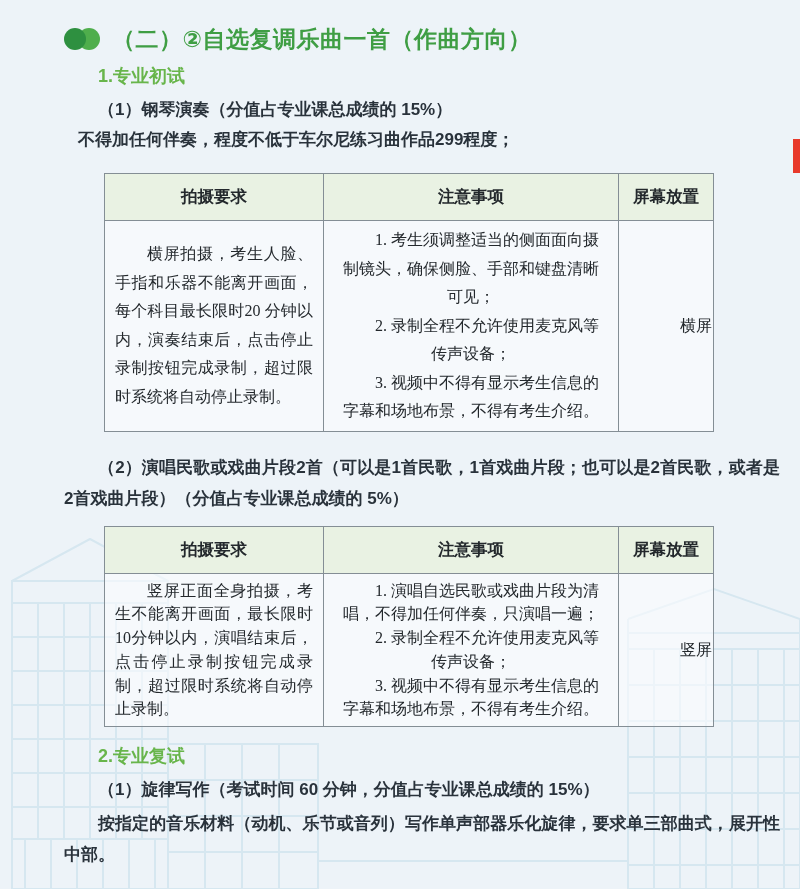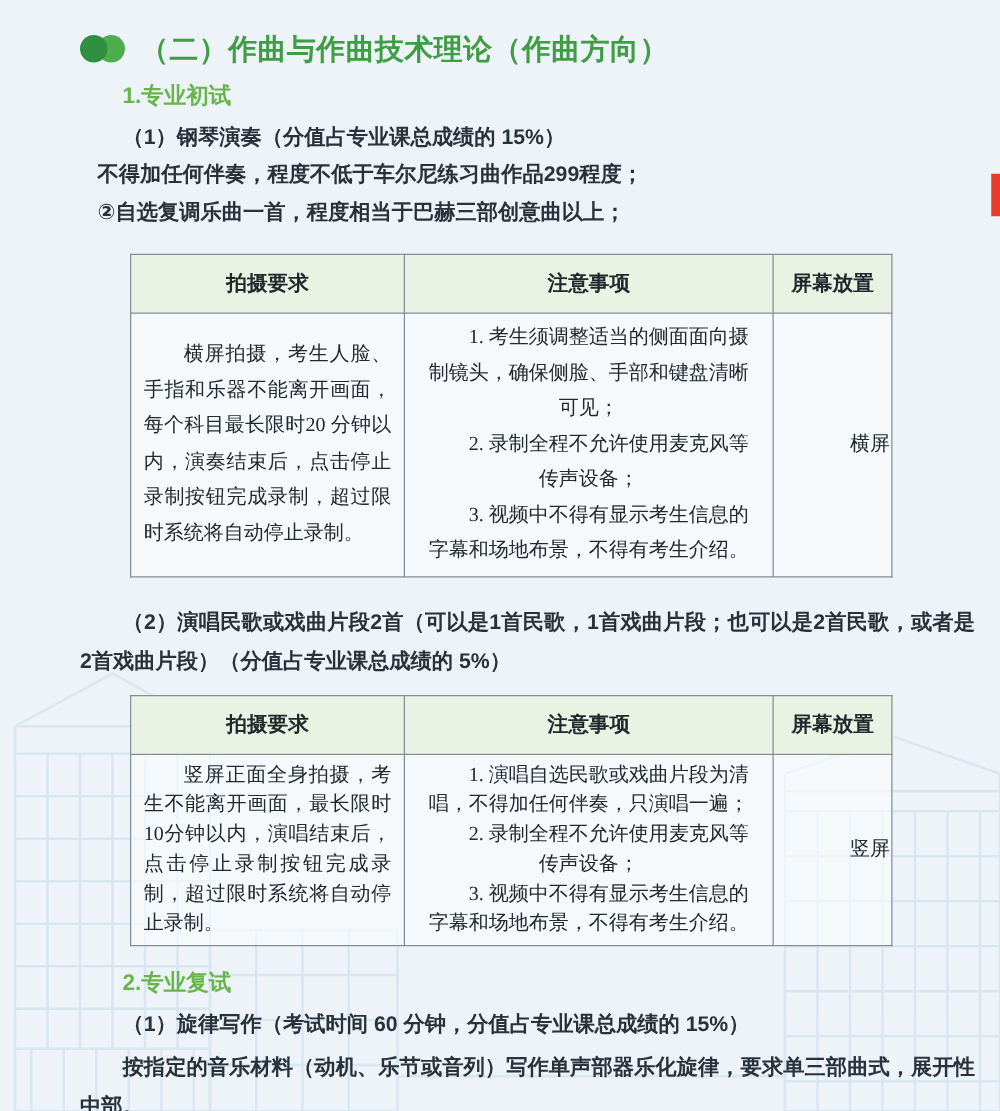--- a/index.html
+++ b/index.html
@@ -72,30 +72,29 @@
 
   <div class="scroll-indicator"></div>
 
   <div class="content">
 
     <div class="heading-row">
       <span class="circles">
         <span class="c2"></span>
           <span class="c1"></span>
       </span>
-      <h1 class="title">（二）作曲与作曲技术理论（作曲方向）</h1>
+      <h1 class="title">（二）②自选复调乐曲一首（作曲方向）</h1>
     </div>
 
     <h2 class="sub">1.专业初试</h2>
 
     <p class="body indent item-title">（1）钢琴演奏（分值占专业课总成绩的 15%）</p>
 
     <div class="points">
       <p class="body">不得加任何伴奏，程度不低于车尔尼练习曲作品299程度；</p>
-      <p class="body">②自选复调乐曲一首，程度相当于巴赫三部创意曲以上；</p>
     </div>
 
     <table class="req t1">
       <colgroup>
           <col style="width:219px">
           <col style="width:295px">
           <col style="width:95px">
         </colgroup>
       <thead>
         <tr>

